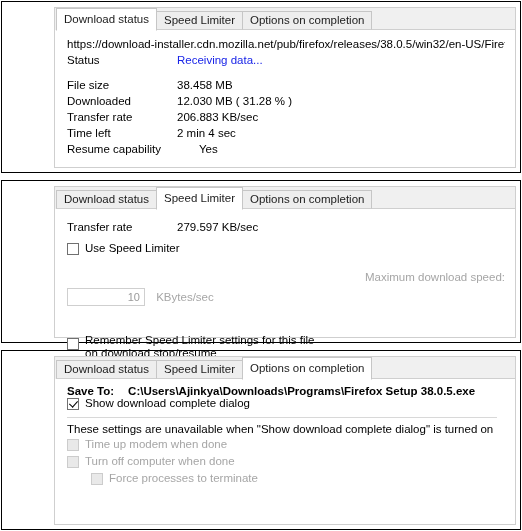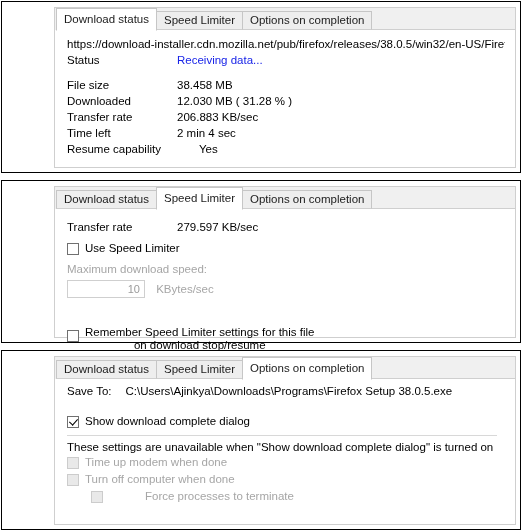--- a/index.html
+++ b/index.html
@@ -142,21 +142,21 @@
     width: 4px;
     height: 7px;
     border: solid #000000;
     border-width: 0 1.8px 1.8px 0;
     transform: rotate(42deg);
   }
   .cbox.disabled {
     border: 1px solid #cccccc;
     background: #e9e9e9;
   }
-  .cblabel { line-height: 13px; text-align: center; }
+  .cblabel { line-height: 13px; }
   .disabled-text { color: #a6a6a6; }
 
   
   .numfield {
     width: 78px;
     height: 18px;
     box-sizing: border-box;
     border: 1px solid #cfcfcf;
     background: #ffffff;
     color: #9a9a9a;
@@ -274,21 +274,21 @@
         <div class="kv" style="margin-top:4px;margin-bottom:3px;">
           <span class="k">Transfer rate</span>
           <span class="v">279.597  KB/sec</span>
         </div>
 
         <div class="cbrow">
           <span class="cbox"></span>
           <span class="cblabel">Use Speed Limiter</span>
         </div>
 
-        <div style="margin-top:8px;" class="disabled-text">Maximum download speed:</div>
+        <div style="margin-top:16px;text-align:right;" class="disabled-text">Maximum download speed:</div>
 
         <div style="margin-top:5px;margin-left:0px;">
           <span class="numfield">10</span>
           <span class="unit">KBytes/sec</span>
         </div>
 
         <div class="cbrow" style="margin-top:28px;">
           <span class="cbox" style="top:4px;"></span>
           <span class="cblabel">
             <span>Remember Speed Limiter settings for this file</span><br>
@@ -312,46 +312,46 @@
         <div class="tab">
           <span>Speed Limiter</span>
         </div>
         <div class="tab active">
           <span>Options on completion</span>
         </div>
         <div class="tabfill"></div>
       </div>
 
       <div class="tabpage" style="padding-top:6px;">
-        <div style="display:flex;">
+        <div style="display:flex;font-weight:bold;">
           <span style="flex:0 0 auto;margin-right:14px;">Save To:</span>
           <span style="white-space:nowrap;">C:\Users\Ajinkya\Downloads\Programs\Firefox Setup 38.0.5.exe</span>
         </div>
 
-        <div class="cbrow" style="margin-top:18px;">
+        <div class="cbrow" style="margin-top:0;">
           <span class="cbox checked"></span>
           <span class="cblabel">Show download complete dialog</span>
         </div>
 
         <div class="hr"></div>
 
         <div class="notice">These settings are unavailable when "Show download complete dialog" is turned on</div>
 
         <div class="cbrow" style="margin-top:3px;">
           <span class="cbox disabled"></span>
           <span class="cblabel disabled-text">Time up modem when done</span>
         </div>
 
 
         <div class="cbrow" style="margin-top:4px;">
           <span class="cbox disabled"></span>
           <span class="cblabel disabled-text">Turn off computer when done</span>
         </div>
 
-        <div class="cbrow subindent" style="margin-top:4px;gap:36px;">
+        <div class="cbrow subindent" style="margin-top:4px;">
           <span class="cbox disabled"></span>
           <span class="cblabel disabled-text">Force processes to terminate</span>
         </div>
       </div>
 
       <div class="btn" style="right:12px;bottom:14px;">
         <span>Hide tab</span>
       </div>
     </div>
   </div>

